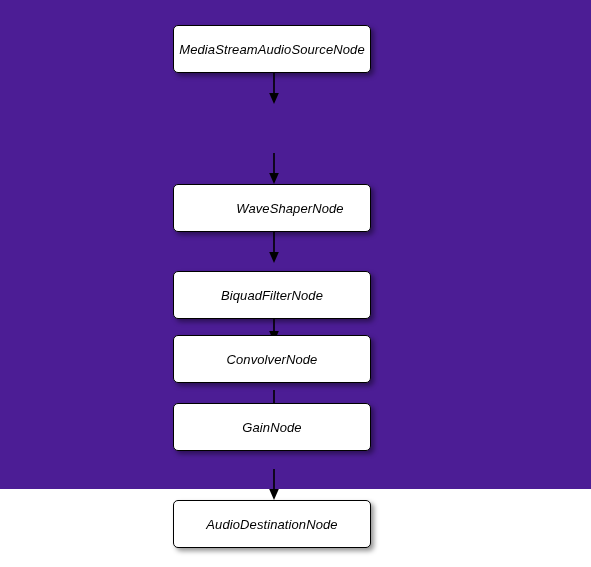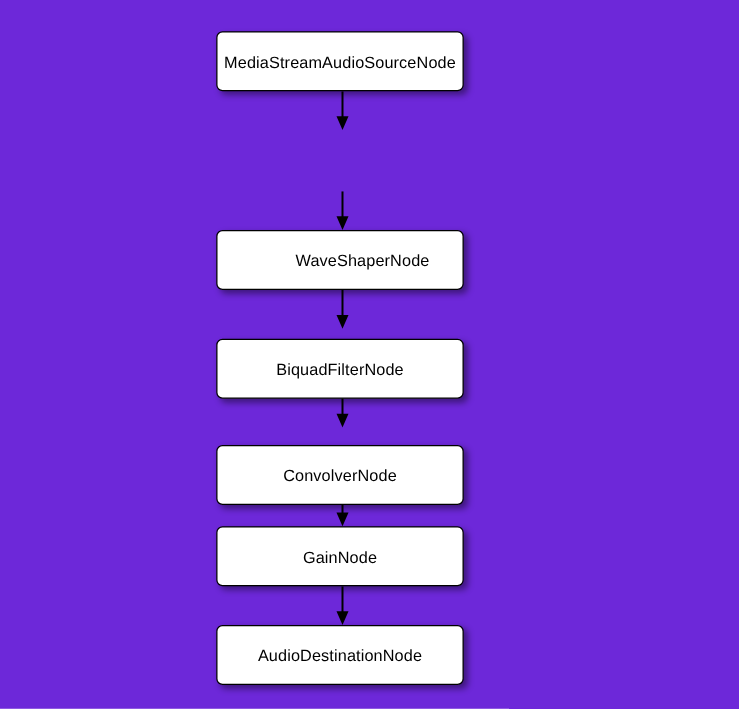--- a/index.html
+++ b/index.html
@@ -12,22 +12,23 @@
     width: 591px;
     height: 567px;
     overflow: hidden;
     font-family: "Liberation Sans", "DejaVu Sans", sans-serif;
     -webkit-font-smoothing: antialiased;
   }
 
   #diagram {
     position: relative;
     width: 591px;
-    height: 567px;
-    background: #6d28d9;
+    height: 489px;
+    background: #4c1d95;
+    font-style: italic;
   }
 
   
   .node {
     position: absolute;
     left: 173px;
     width: 198px;
     height: 48px;
     box-sizing: border-box;
     background: #ffffff;
@@ -105,23 +106,23 @@
 
   <div class="node" style="top: 25px;">
     <span class="node-label">MediaStreamAudioSourceNode</span>
   </div>
   <div class="node" style="top: 184px; padding-left: 36px;">
     <span class="node-label">WaveShaperNode</span>
   </div>
   <div class="node" style="top: 271px;">
     <span class="node-label">BiquadFilterNode</span>
   </div>
-  <div class="node" style="top: 356px;">
+  <div class="node" style="top: 335px;">
     <span class="node-label">ConvolverNode</span>
   </div>
-  <div class="node" style="top: 421px;">
+  <div class="node" style="top: 403px;">
     <span class="node-label">GainNode</span>
   </div>
   <div class="node" style="top: 500px;">
     <span class="node-label">AudioDestinationNode</span>
   </div>
 
 </div>
 
 </body></html>

